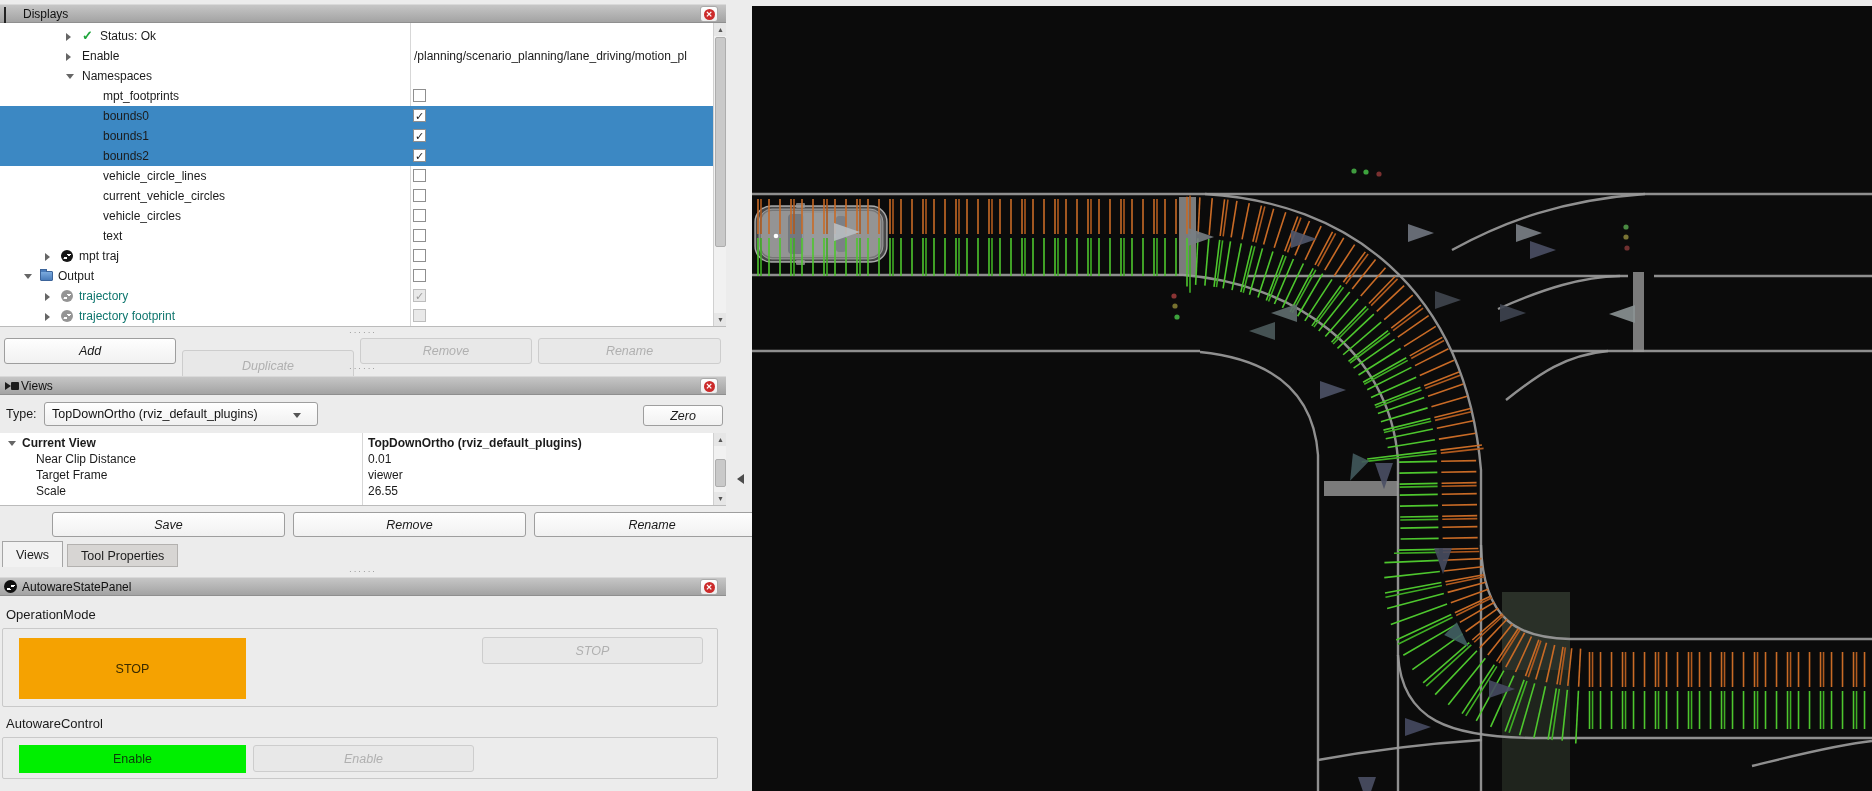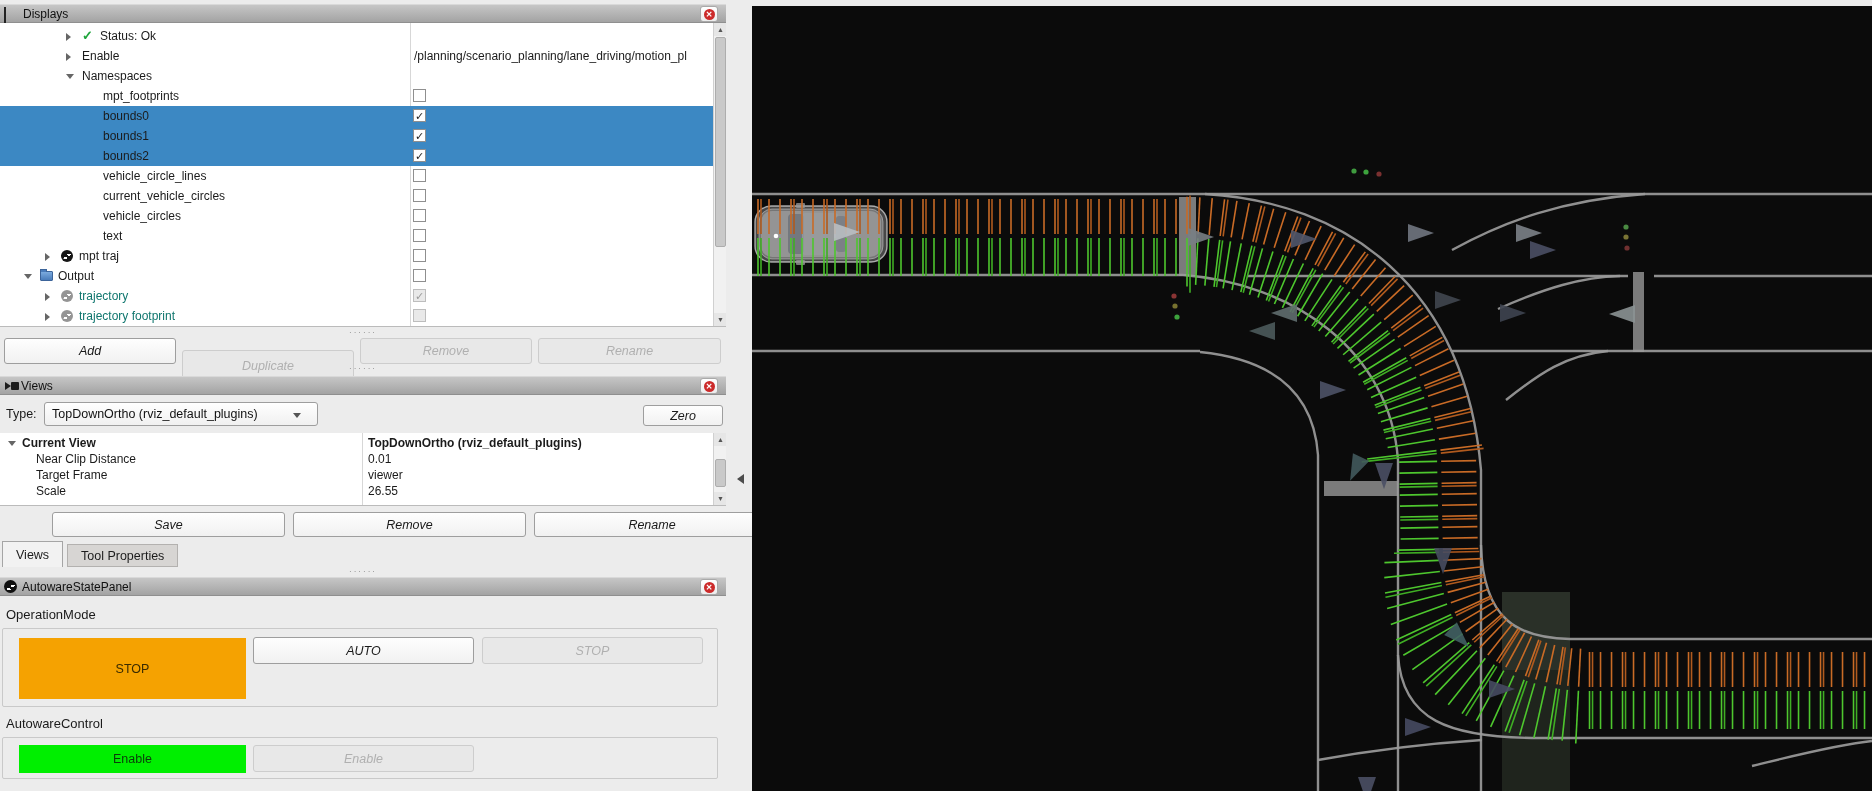--- a/index.html
+++ b/index.html
@@ -268,23 +268,20 @@
       <span class="aw-icon"></span>
       <span class="panel-title">AutowareStatePanel</span>
       <span class="close-btn">
           <span class="close-glyph">✕</span>
         </span>
     </div>
     <span class="aw-label" style="top:30px;">OperationMode</span>
     <div class="groupbox" style="top:51px;height:79px;">
       <div class="bigbtn" id="om-main" style="left: 16px; top: 9px; width: 227px; height: 61px; background: rgb(245, 162, 1); color: rgb(58, 43, 0);">
           <span>STOP</span>
-        </div>
-      <div class="btn" id="om-auto" style="left:250px;top:8px;width:221px;height:27px;">
-          <span>AUTO</span>
         </div>
       <div class="btn disabled" id="om-stop2" style="left:479px;top:8px;width:221px;height:27px;">
           <span>STOP</span>
         </div>
     </div>
     <span class="aw-label" style="top:139px;">AutowareControl</span>
     <div class="groupbox" style="top:160px;height:42px;">
       <div class="bigbtn" id="ac-main" style="left: 16px; top: 7px; width: 227px; height: 28px; background: rgb(0, 239, 0); color: rgb(10, 60, 10);">
           <span>Enable</span>
         </div>

